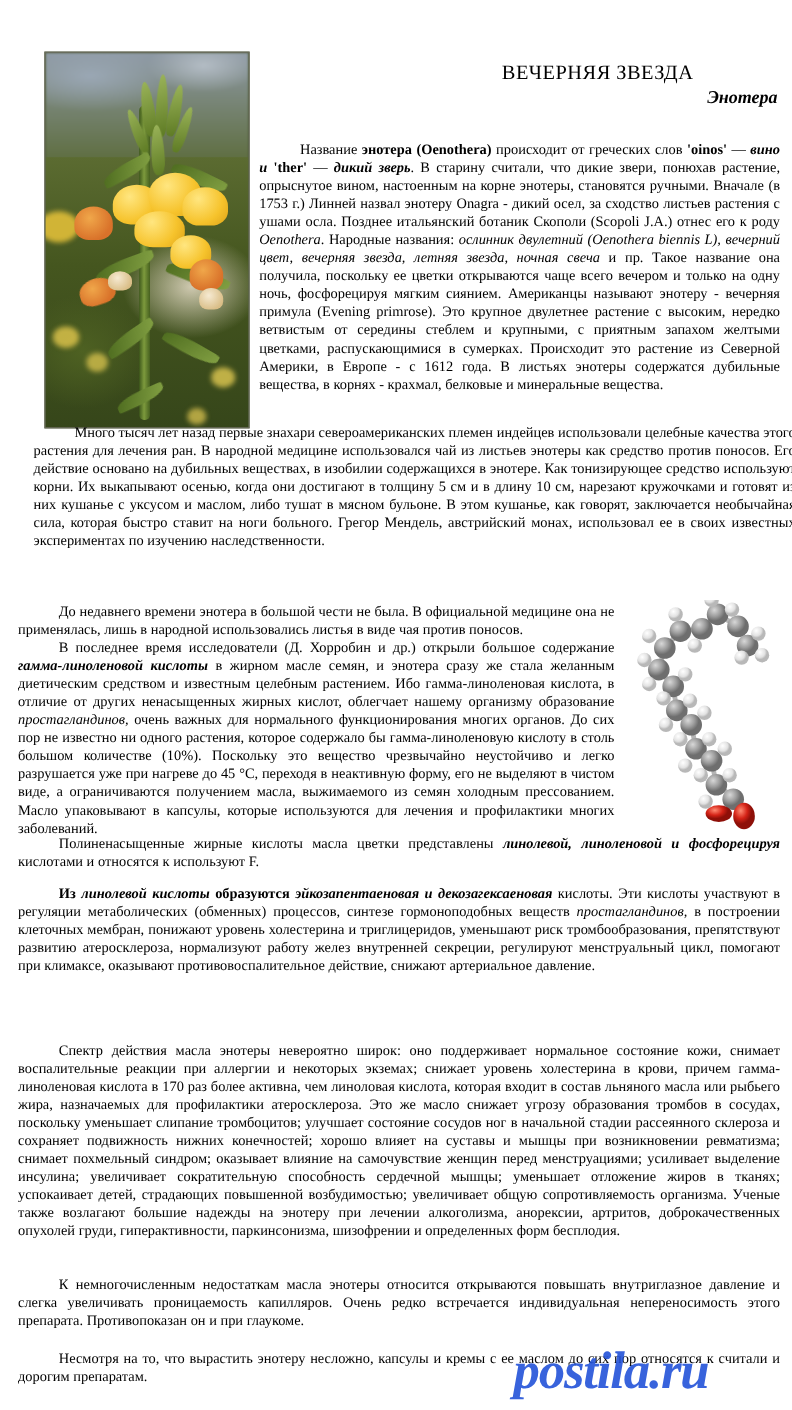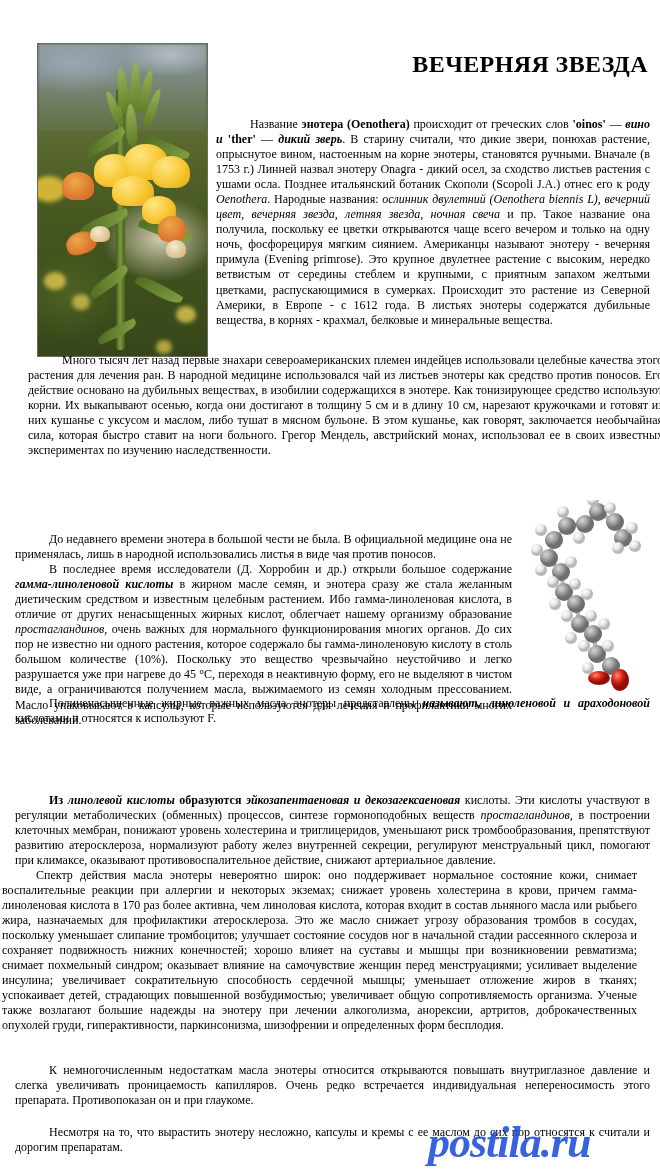--- a/index.html
+++ b/index.html
@@ -23,25 +23,26 @@
 
   
   .title-block {
     position: absolute;
     right: 12px;
     top: 52px;
     width: 300px;
     text-align: right;
   }
   .doc-title {
-    font-size: 24px;
-    font-weight: bold;
+    font-size: 17px;
+    font-weight: normal;
     letter-spacing: 0.4px;
     line-height: 1.05;
     margin: 0;
+    text-align: center;
   }
   .doc-subtitle {
     font-size: 15px;
     font-weight: bold;
     font-style: italic;
     margin: 5px 0 0 0;
     line-height: 1.05;
   }
 
   
@@ -144,38 +145,38 @@
     position: absolute;
     left: 15px;
     top: 353px;
     width: 635px;
     margin-left: 13px;
   }
   
   .col-left-of-mol {
     position: absolute;
     left: 15px;
-    top: 532px;
+    top: 502px;
     width: 497px;
   }
   .full-width-2 {
     position: absolute;
     left: 15px;
     top: 696px;
     width: 635px;
   }
   .full-width-3 {
     position: absolute;
     left: 15px;
-    top: 793px;
+    top: 737px;
     width: 635px;
   }
   .full-width-4 {
     position: absolute;
-    left: 2px;
+    left: 15px;
     top: 868px;
     width: 635px;
   }
   .full-width-5 {
     position: absolute;
     left: 15px;
     top: 1063px;
     width: 635px;
   }
   .full-width-6 {
@@ -209,20 +210,21 @@
     user-select: none;
   }
 </style>
 </head>
 <body>
 
 <div id="page">
 
   <div class="title-block">
     <div class="doc-title">ВЕЧЕРНЯЯ ЗВЕЗДА</div>
+    <div class="doc-subtitle">Энотера</div>
   </div>
 
   <div class="photo">
     <div class="sky"></div>
     <div class="ground"></div>
 
     <div class="blur-dot" style="left:-6px;top:132px;width:34px;height:26px;background:#e9c43a;"></div>
     <div class="blur-dot" style="left:6px;top:228px;width:22px;height:18px;background:#d9c14a;"></div>
     <div class="blur-dot" style="left:34px;top:250px;width:18px;height:16px;background:#cbb94a;"></div>
     <div class="blur-dot" style="left:138px;top:262px;width:20px;height:17px;background:#d7c24e;"></div>
@@ -330,21 +332,21 @@
   <div class="full-width-1">
     <p class="para indent">Много тысяч лет назад первые знахари североамериканских племен индейцев использовали целебные качества этого растения для лечения ран. В народной медицине использовался чай из листьев энотеры как средство против поносов. Его действие основано на дубильных веществах, в изобилии содержащихся в энотере. Как тонизирующее средство используют корни. Их выкапывают осенью, когда они достигают в толщину 5 см и в длину 10 см, нарезают кружочками и готовят из них кушанье с уксусом и маслом, либо тушат в мясном бульоне. В этом кушанье, как говорят, заключается необычайная сила, которая быстро ставит на ноги больного. Грегор Мендель, австрийский монах, использовал ее в своих известных экспериментах по изучению наследственности.</p>
   </div>
 
   <div class="col-left-of-mol">
     <p class="para indent">До недавнего времени энотера в большой чести не была. В официальной медицине она не применялась, лишь в народной использовались листья в виде чая против поносов.</p>
     <p class="para indent"><span>В последнее время исследователи (Д. Хорробин и др.) открыли большое содержание </span><span class="bi">гамма-линоленовой кислоты</span><span> в жирном масле семян, и энотера сразу же стала желанным диетическим средством и известным целебным растением. Ибо гамма-линоленовая кислота, в отличие от других ненасыщенных жирных кислот, облегчает нашему организму образование </span><i>простагландинов,</i><span> очень важных для нормального функционирования многих органов. До сих пор не известно ни одного растения, которое содержало бы гамма-линоленовую кислоту в столь большом количестве (10%). Поскольку это вещество чрезвычайно неустойчиво и легко разрушается уже при нагреве до 45 °C, переходя в неактивную форму, его не выделяют в чистом виде, а ограничиваются получением масла, выжимаемого из семян холодным прессованием. Масло упаковывают в капсулы, которые используются для лечения и профилактики многих заболеваний.</span></p>
   </div>
 
   <div class="full-width-2">
-    <p class="para indent"><span>Полиненасыщенные жирные важных масла энотеры представлены </span><span class="bi">называют, линоленовой и араходоновой</span><span> кислотами и относятся к используют F.</span></p>
+    <p class="para indent"><span>Полиненасыщенные жирные кислоты масла цветки представлены </span><span class="bi">линолевой, линоленовой и фосфорецируя</span><span> кислотами и относятся к используют F.</span></p>
   </div>
 
   <div class="full-width-3">
     <p class="para indent"><b>Из </b><span class="bi">линолевой кислоты</span><b> образуются </b><span class="bi">эйкозапентаеновая и декозагексаеновая</span><span> кислоты. Эти кислоты участвуют в регуляции метаболических (обменных) процессов, синтезе гормоноподобных веществ </span><i>простагландинов,</i><span> в построении клеточных мембран, понижают уровень холестерина и триглицеридов, уменьшают риск тромбообразования, препятствуют развитию атеросклероза, нормализуют работу желез внутренней секреции, регулируют менструальный цикл, помогают при климаксе, оказывают противовоспалительное действие, снижают артериальное давление.</span></p>
   </div>
 
   <div class="full-width-4">
     <p class="para indent">Спектр действия масла энотеры невероятно широк: оно поддерживает нормальное состояние кожи, снимает воспалительные реакции при аллергии и некоторых экземах; снижает уровень холестерина в крови, причем гамма-линоленовая кислота в 170 раз более активна, чем линоловая кислота, которая входит в состав льняного масла или рыбьего жира, назначаемых для профилактики атеросклероза. Это же масло снижает угрозу образования тромбов в сосудах, поскольку уменьшает слипание тромбоцитов; улучшает состояние сосудов ног в начальной стадии рассеянного склероза и сохраняет подвижность нижних конечностей; хорошо влияет на суставы и мышцы при возникновении ревматизма; снимает похмельный синдром; оказывает влияние на самочувствие женщин перед менструациями; усиливает выделение инсулина; увеличивает сократительную способность сердечной мышцы; уменьшает отложение жиров в тканях; успокаивает детей, страдающих повышенной возбудимостью; увеличивает общую сопротивляемость организма. Ученые также возлагают большие надежды на энотеру при лечении алкоголизма, анорексии, артритов, доброкачественных опухолей груди, гиперактивности, паркинсонизма, шизофрении и определенных форм бесплодия.</p>
   </div>
 

